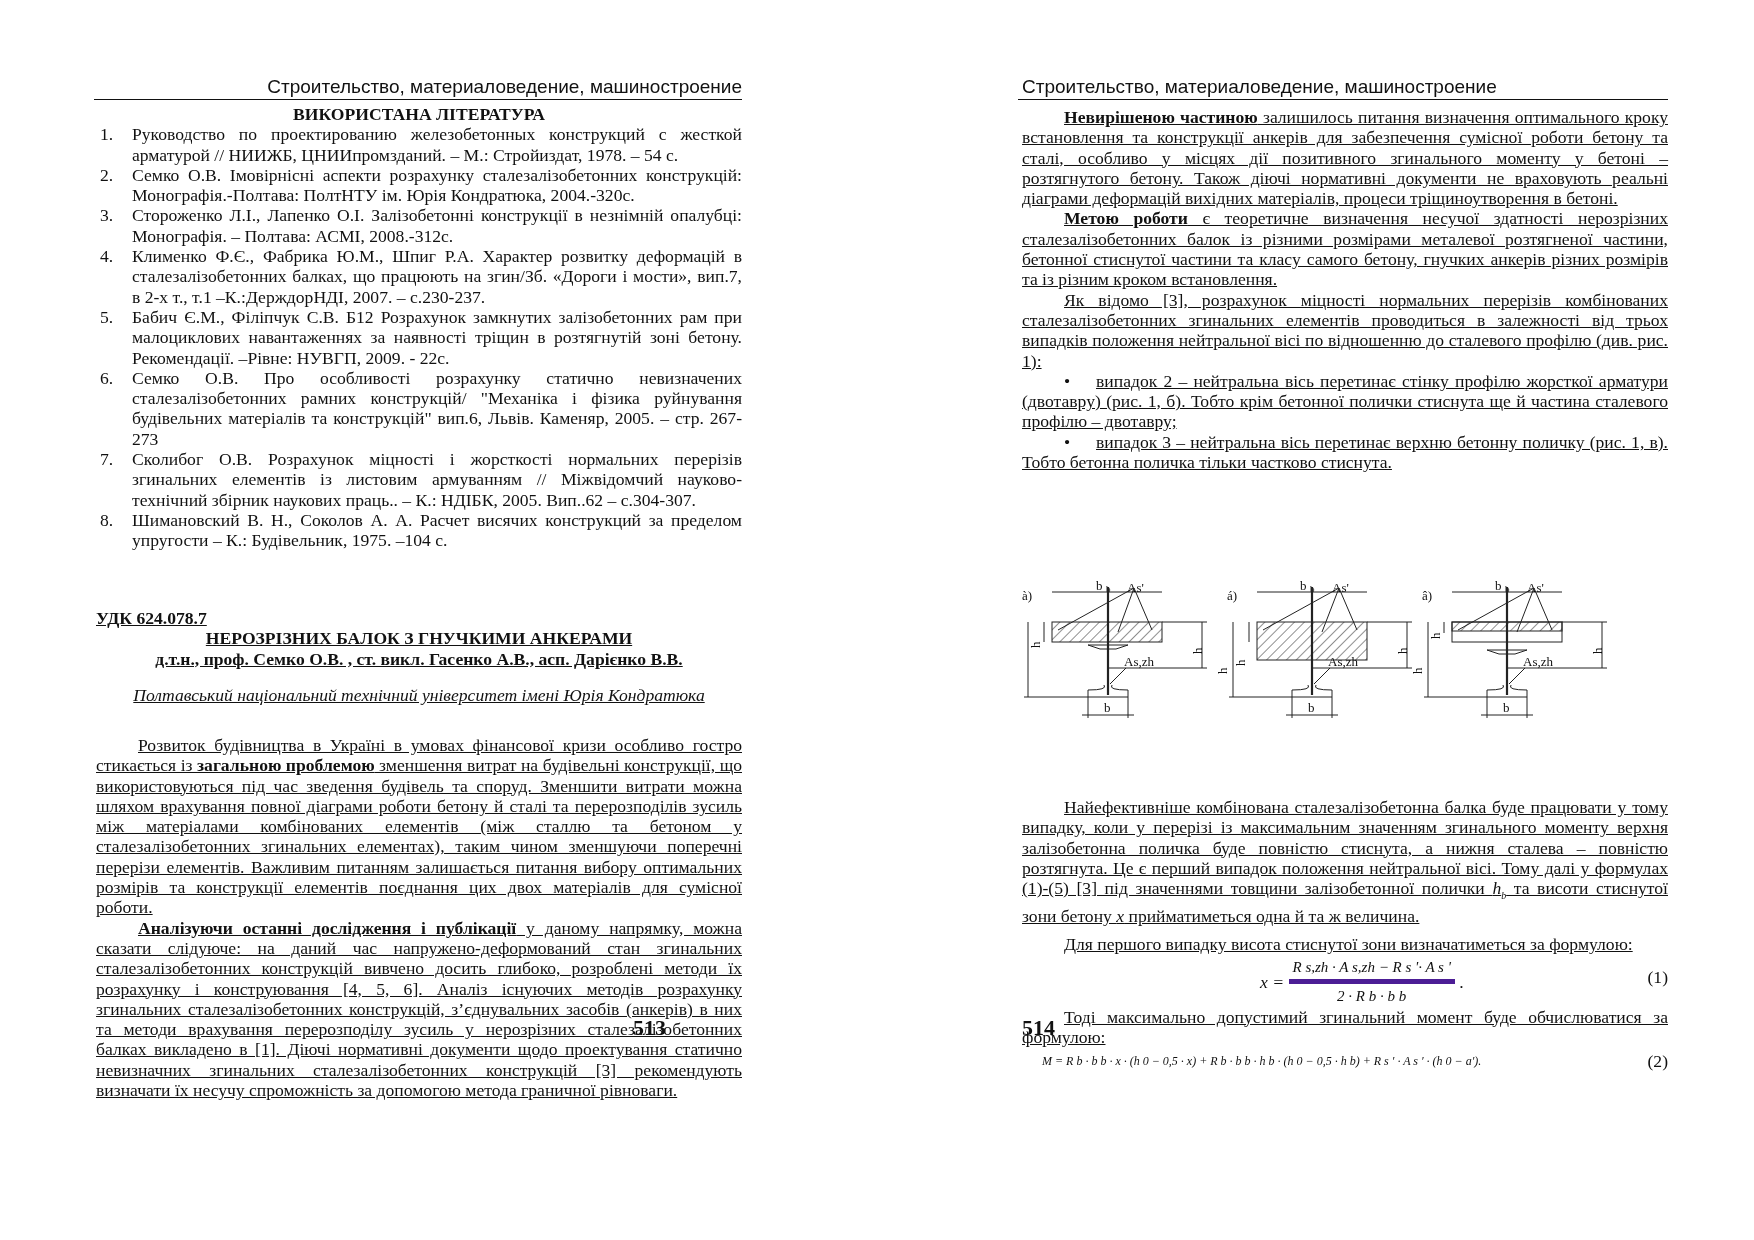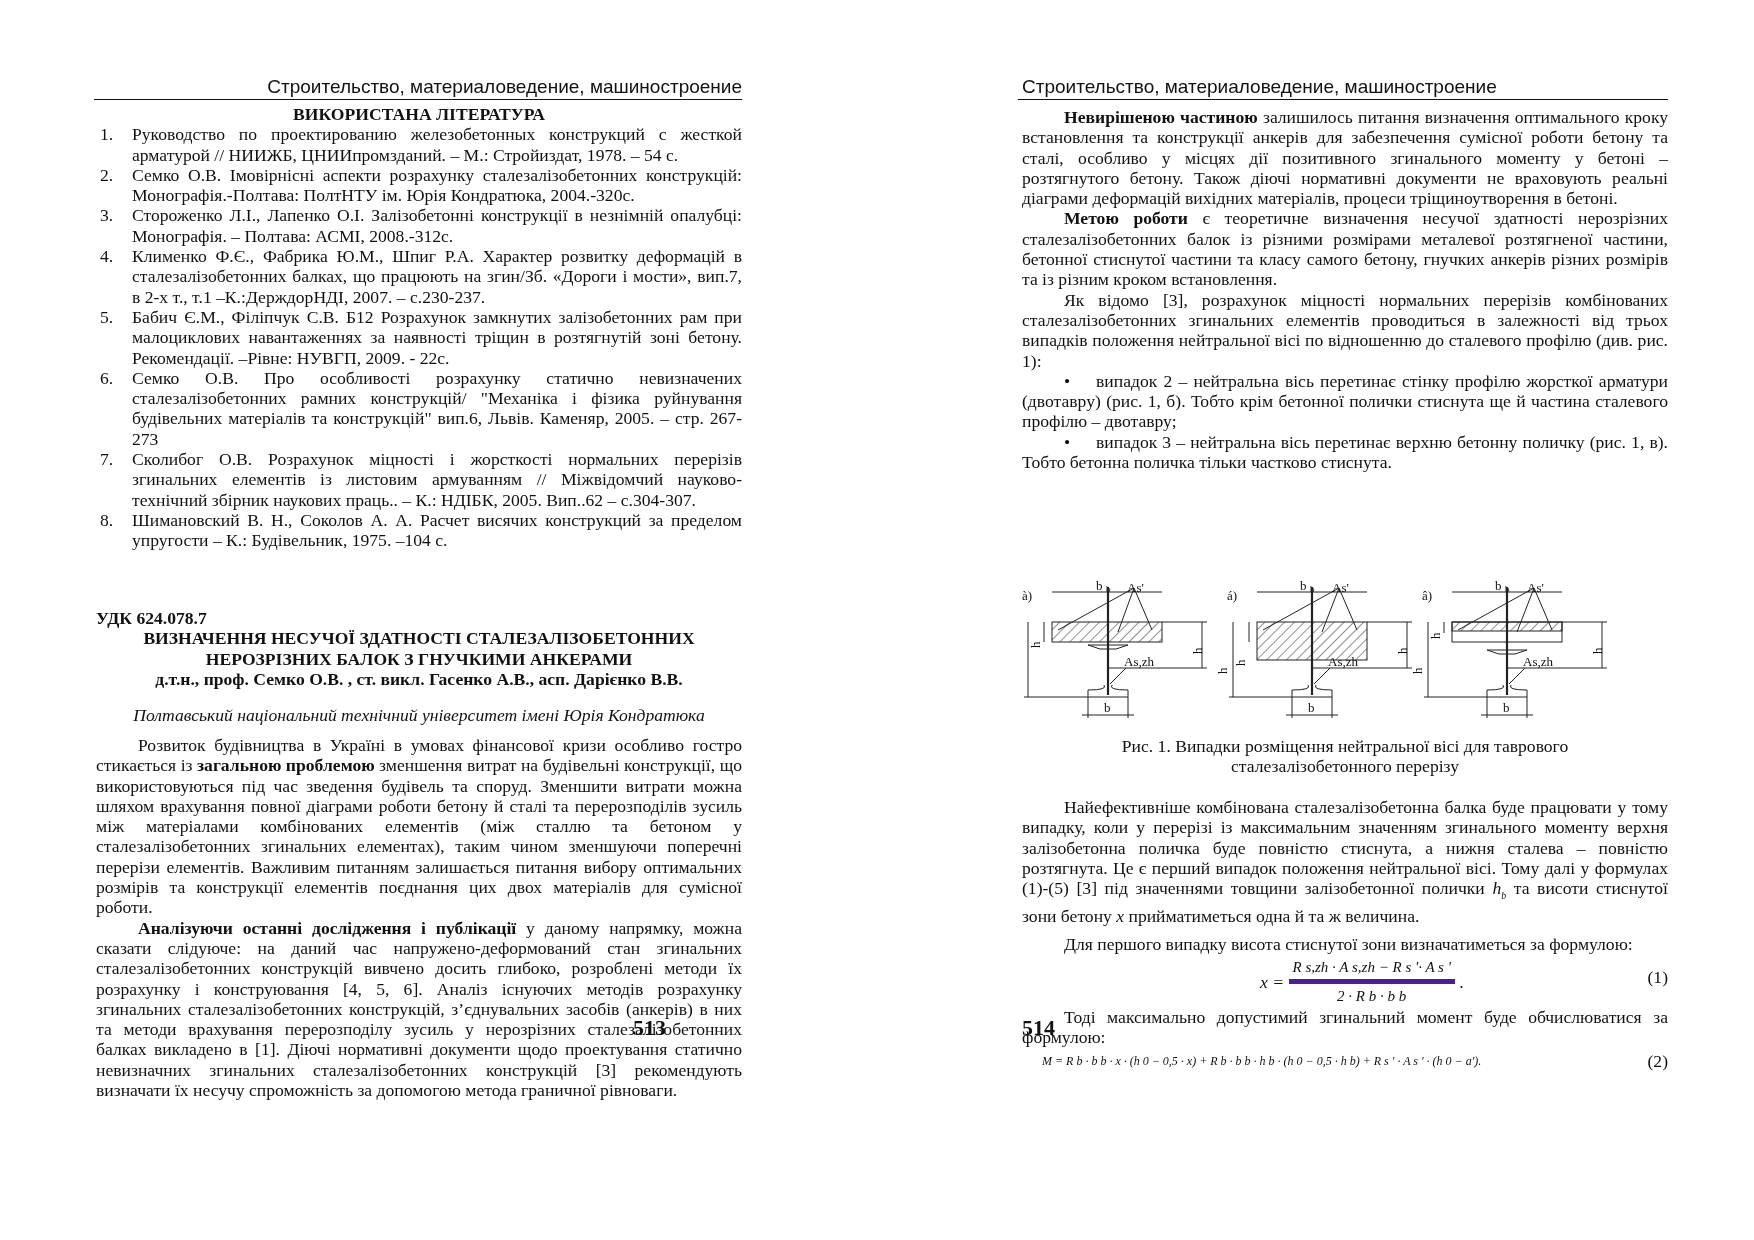--- a/index.html
+++ b/index.html
@@ -20,21 +20,21 @@
   .just { text-align: justify; text-align-last: left; }
   .indent { text-indent: 42px; }
   .refs-title { text-align: center; font-weight: bold; margin: 0; }
   ol.refs { list-style: none; margin: 0; padding: 0; }
   ol.refs li { position: relative; padding-left: 36px; text-align: justify; }
   ol.refs li .num { position: absolute; left: 4px; top: 0; }
   .udc { font-weight: bold; margin: 0; }
   .title { font-weight: bold; text-align: center; margin: 0; }
   .authors { font-weight: bold; text-align: center; margin: 0; }
   .affil { font-style: italic; text-align: center; margin: 16px; }
-  p { margin: 0; }
+  p { margin: 0; text-decoration: underline; }
   .bullet { position: relative; text-indent: 42px; }
   .bullet .dot { display: inline-block; width: 32px; text-indent: 0; }
   .pagenum { position: absolute; font-family: "Liberation Serif", serif; font-size: 22px; font-weight: bold; }
   .figure { position: absolute; left: 0; width: 646px; top: 580px; height: 150px; }
   .caption { text-align: center; }
   .formula-row { position: relative; height: 46px; }
   .formula-num { position: absolute; right: 0; }
   .math { font-family: "Liberation Serif", serif; font-style: italic; }
   .frac { display: inline-block; vertical-align: middle; text-align: center; }
   .frac .numr { display: block; border-bottom: 5px solid #4c1d95; padding: 0 4px 2px; font-size: 15px; }
@@ -57,21 +57,20 @@
       <li><span class="num">4.</span><span>Клименко Ф.Є., Фабрика Ю.М., Шпиг Р.А. Характер розвитку деформацій в сталезалізобетонних балках, що працюють на згин/Зб. «Дороги і мости», вип.7, в 2-х т., т.1 –К.:ДерждорНДІ, 2007. – с.230-237.</span></li>
       <li><span class="num">5.</span><span>Бабич Є.М., Філіпчук С.В. Б12 Розрахунок замкнутих залізобетонних рам при малоциклових навантаженнях за наявності тріщин в розтягнутій зоні бетону. Рекомендації. –Рівне: НУВГП, 2009. - 22с.</span></li>
       <li><span class="num">6.</span><span>Семко О.В. Про особливості розрахунку статично невизначених сталезалізобетонних рамних конструкцій/ "Механіка і фізика руйнування будівельних матеріалів та конструкцій" вип.6, Львів. Каменяр, 2005. – стр. 267-273</span></li>
       <li><span class="num">7.</span><span>Сколибог О.В. Розрахунок міцності і жорсткості нормальних перерізів згинальних елементів із листовим армуванням // Міжвідомчий науково-технічний збірник наукових праць.. – К.: НДІБК, 2005. Вип..62 – с.304-307.</span></li>
       <li><span class="num">8.</span><span>Шимановский В. Н., Соколов А. А. Расчет висячих конструкций за пределом упругости – К.: Будівельник, 1975. –104 с.</span></li>
     </ol>
   </div>
 
   <div class="content serif" style="top:608px;">
     <p class="udc">УДК 624.078.7</p>
-    <p class="title">ВИЗНАЧЕННЯ НЕСУЧОЇ ЗДАТНОСТІ СТАЛЕЗАЛІЗОБЕТОННИХ</p>
     <p class="title">НЕРОЗРІЗНИХ БАЛОК З ГНУЧКИМИ АНКЕРАМИ</p>
     <p class="authors">д.т.н., проф. Семко О.В. , ст. викл. Гасенко А.В., асп. Дарієнко В.В.</p>
     <p class="affil">Полтавський національний технічний університет імені Юрія Кондратюка</p>
   </div>
 
   <div class="content serif" style="top:735px;">
     <p class="just indent"><span>Розвиток будівництва в Україні в умовах фінансової кризи особливо гостро стикається із </span><b>загальною проблемою</b><span> зменшення витрат на будівельні конструкції, що використовуються під час зведення будівель та споруд. Зменшити витрати можна шляхом врахування повної діаграми роботи бетону й сталі та перерозподілів зусиль між матеріалами комбінованих елементів (між сталлю та бетоном у сталезалізобетонних згинальних елементах), таким чином зменшуючи поперечні перерізи елементів. Важливим питанням залишається питання вибору оптимальних розмірів та конструкції елементів поєднання цих двох матеріалів для сумісної роботи.</span></p>
     <p class="just indent"><b>Аналізуючи останні дослідження і публікації</b><span> у даному напрямку, можна сказати слідуюче: на даний час напружено-деформований стан згинальних сталезалізобетонних конструкцій вивчено досить глибоко, розроблені методи їх розрахунку і конструювання [4, 5, 6]. Аналіз існуючих методів розрахунку згинальних сталезалізобетонних конструкцій, з’єднувальних засобів (анкерів) в них та методи врахування перерозподілу зусиль у нерозрізних сталезалізобетонних балках викладено в [1]. Діючі нормативні документи щодо проектування статично невизначних згинальних сталезалізобетонних конструкцій [3] рекомендують визначати їх несучу спроможність за допомогою метода граничної рівноваги.</span></p>
   </div>
 
@@ -182,24 +181,20 @@
             <line x1="112" y1="8" x2="36" y2="50" stroke="#222"></line>
             <line x1="112" y1="8" x2="95" y2="52" stroke="#222"></line>
             <line x1="112" y1="8" x2="130" y2="50" stroke="#222"></line>
             <text x="101" y="86">As,zh</text>
             <line x1="103" y1="88" x2="87" y2="104" stroke="#222"></line>
           </g>
         </g>
     </svg>
   </div>
 
-  <div class="content serif" style="top:736px;">
-    <p class="caption">Рис. 1. Випадки розміщення нейтральної вісі для таврового</p>
-    <p class="caption">сталезалізобетонного перерізу</p>
-  </div>
 
   <div class="content serif" style="top:797px;">
     <p class="just indent"><span>Найефективніше комбінована сталезалізобетонна балка буде працювати у тому випадку, коли у перерізі із максимальним значенням згинального моменту верхня залізобетонна поличка буде повністю стиснута, а нижня сталева – повністю розтягнута. Це є перший випадок положення нейтральної вісі. Тому далі у формулах (1)-(5) [3] під значеннями товщини залізобетонної полички </span><span class="math">h</span><sub class="math">b</sub><span> та висоти стиснутої зони бетону </span><span class="math">x</span><span> прийматиметься одна й та ж величина.</span></p>
     <p class="just indent" style="margin-top:8px;">Для першого випадку висота стиснутої зони визначатиметься за формулою:</p>
 
     <div class="formula-row">
       <div style="position:absolute; left:238px; top:2px;">
         <span class="math" style="vertical-align:middle;">x =</span>
         <span class="frac math">
           <span class="numr">R s,zh · A s,zh − R s '· A s '</span>

